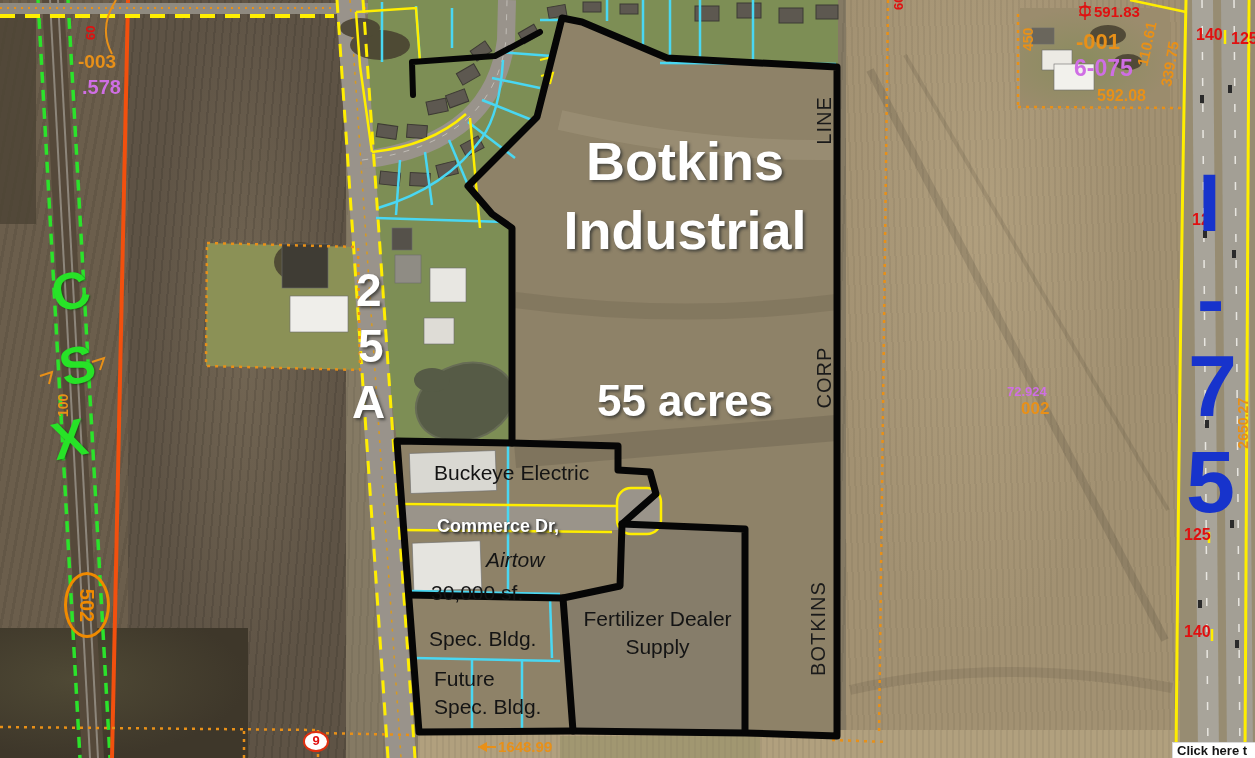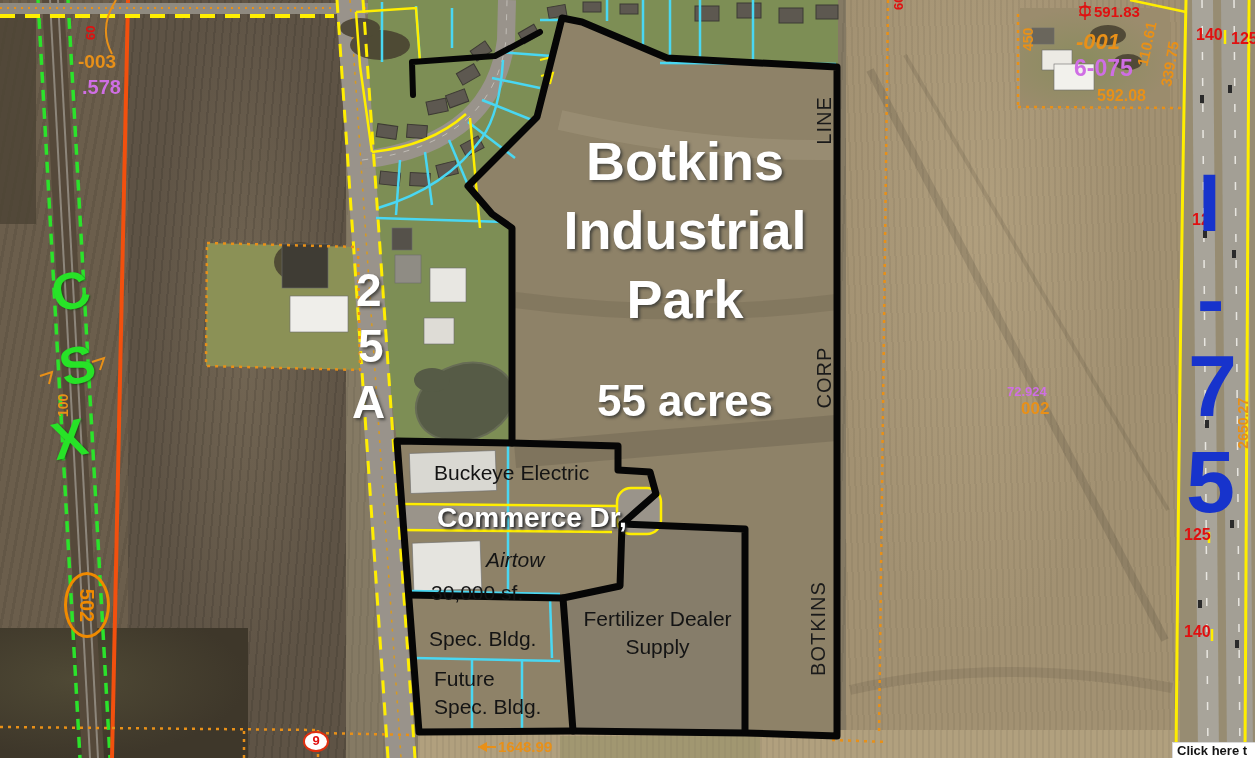--- a/index.html
+++ b/index.html
@@ -231,40 +231,39 @@
   <div id="c502">
       <span>502</span>
     </div>
 
   <div class="lbl wt" style="left:356px;top:266px;font-size:46px;">2</div>
   <div class="lbl wt" style="left:358px;top:322px;font-size:46px;">5</div>
   <div class="lbl wt" style="left:352px;top:378px;font-size:46px;">A</div>
 
   <div class="lbl wt" style="left:540px;top:133px;width:290px;text-align:center;font-size:54px;">Botkins</div>
   <div class="lbl wt" style="left:510px;top:202px;width:350px;text-align:center;font-size:54px;">Industrial</div>
-  <div class="lbl wt" style="left:540px;top:271px;width:290px;text-align:center;font-size:54px;">Park</div>
   <div class="lbl wt" style="left:540px;top:378px;width:290px;text-align:center;font-size:44px;">55 acres</div>
 
   <div class="lbl corp" style="left:794px;top:110px;width:60px;text-align:center;transform:rotate(-90deg);">LINE</div>
   <div class="lbl corp" style="left:794px;top:368px;width:60px;text-align:center;transform:rotate(-90deg);">CORP</div>
   <div class="lbl corp" style="left:768px;top:618px;width:100px;text-align:center;transform:rotate(-90deg);">BOTKINS</div>
 
   <div class="lbl blk" style="left:434px;top:462px;">Buckeye Electric</div>
-  <div class="lbl wt" style="left:437px;top:503px;font-size:28px;text-shadow:1px 1px 2px #333,2px 2px 3px rgba(40,40,40,.8);">Commerce Dr,</div>
+  <div class="lbl wt" style="left:437px;top:517px;font-size:18px;text-shadow:1px 1px 2px #333,2px 2px 3px rgba(40,40,40,.8);">Commerce Dr,</div>
   <div class="lbl blk" style="left:486px;top:549px;font-style:italic;">Airtow</div>
   <div class="lbl blk" style="left:431px;top:582px;">30,000 sf.</div>
   <div class="lbl blk" style="left:429px;top:628px;">Spec. Bldg.</div>
   <div class="lbl blk" style="left:434px;top:668px;">Future</div>
   <div class="lbl blk" style="left:434px;top:696px;">Spec. Bldg.</div>
   <div class="lbl blk" style="left:565px;top:608px;width:185px;text-align:center;">Fertilizer Dealer</div>
   <div class="lbl blk" style="left:565px;top:636px;width:185px;text-align:center;">Supply</div>
 
   <div class="lbl red" style="left:892px;top:-4px;font-size:13px;transform:rotate(-90deg);">60</div>
   <div class="lbl red" style="left:1094px;top:4px;font-size:15px;">591.83</div>
-  <div class="lbl org" style="left:1076px;top:30px;font-size:22px;font-style:italic;">-001</div>
+  <div class="lbl org" style="left:1076px;top:30px;font-size:22px;">-001</div>
   <div class="lbl pur" style="left:1074px;top:56px;font-size:23px;">6-075</div>
   <div class="lbl org" style="left:1097px;top:88px;font-size:16px;">592.08</div>
   <div class="lbl org" style="left:1117px;top:36px;width:60px;text-align:center;font-size:15px;transform:rotate(-78deg);">110.61</div>
   <div class="lbl org" style="left:1140px;top:56px;width:60px;text-align:center;font-size:15px;transform:rotate(-80deg);">339.75</div>
   <div class="lbl org" style="left:1008px;top:32px;width:40px;text-align:center;font-size:14px;transform:rotate(-90deg);">450</div>
   <div class="lbl org" style="left:1021px;top:366px;font-size:17px;margin-top:34px;">002</div>
   <div class="lbl pur" style="left:1007px;top:385px;font-size:13px;">72.924</div>
   <div class="lbl org" style="left:1213px;top:416px;width:60px;text-align:center;font-size:14px;transform:rotate(-90deg);">2650.27</div>
   <div class="lbl red" style="left:1192px;top:212px;font-size:16px;">12</div>
   <div class="lbl red" style="left:1196px;top:27px;font-size:16px;">140</div>

